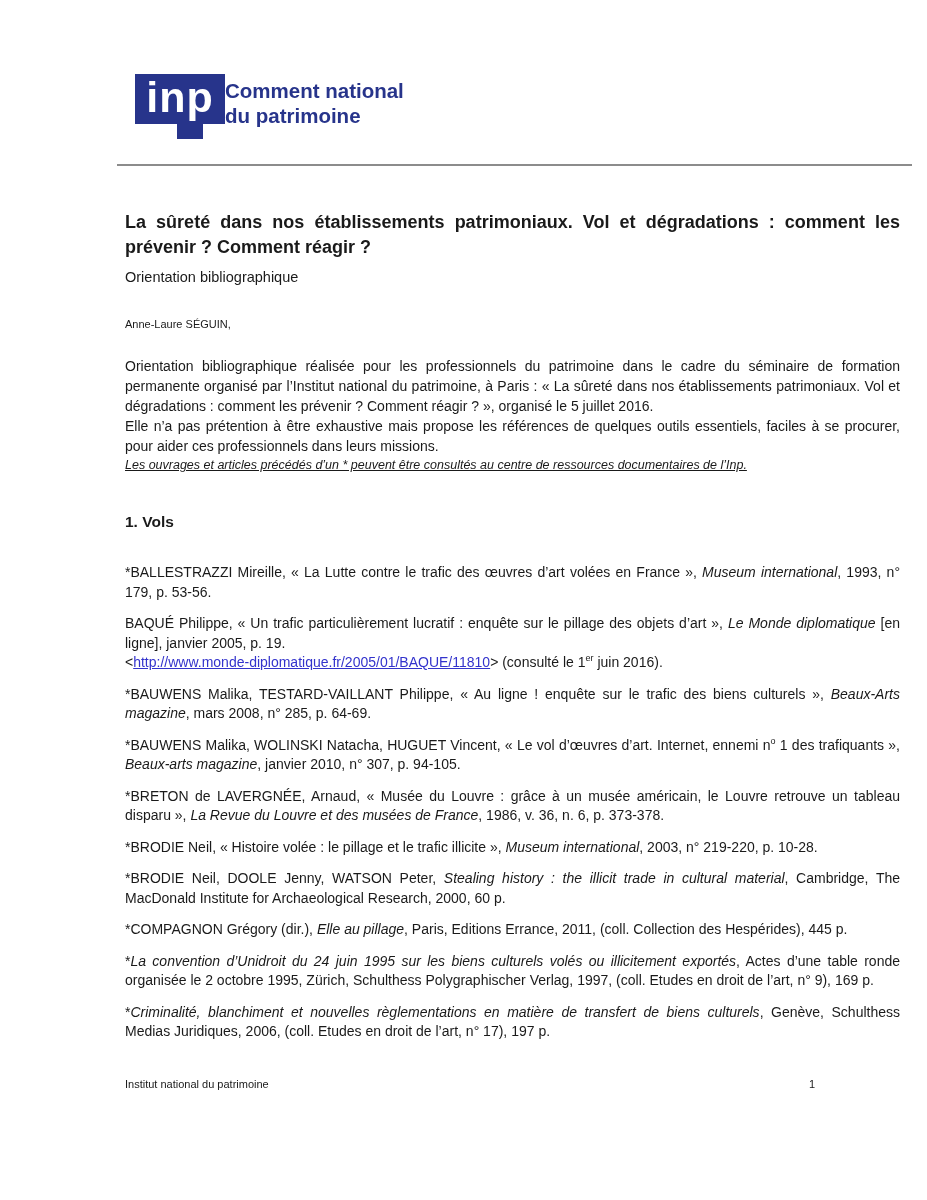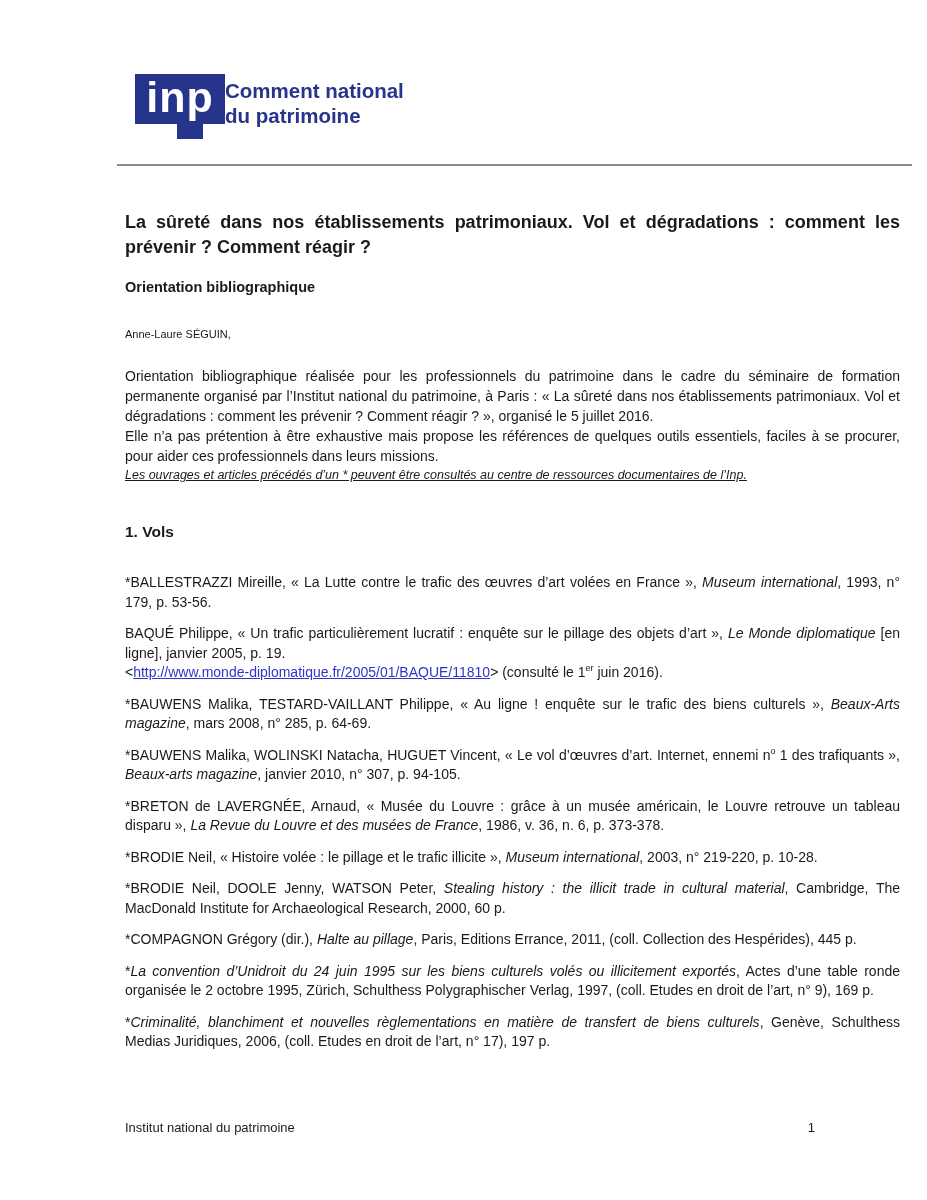--- a/index.html
+++ b/index.html
@@ -54,44 +54,44 @@
   .content{margin:0 27px 0 125px;width:775px;}
   .doc-title{
     margin-top:44px;
     font-size:18px;
     font-weight:bold;
     line-height:25px;
     text-align:justify;
   }
   .doc-subtitle{
     font-size:14.5px;
-    font-weight:bold;
+    font-weight:normal;
     line-height:22px;
-    margin-top:16px;
+    margin-top:6px;
   }
   .author{margin-top:26px;font-size:11px;line-height:20px;}
   .intro{margin-top:22px;font-size:14px;line-height:20px;text-align:justify;}
   .intro p{margin:0;}
   .note{font-style:italic;font-size:12.5px;line-height:18px;text-decoration:underline;}
   .section-heading{margin-top:38px;font-size:15.5px;font-weight:bold;line-height:20px;}
   .bib{margin-top:31px;}
   .entry{
     margin:0 0 12px 0;
     font-size:14px;
     line-height:19.5px;
     text-align:justify;
   }
   .entry sup{font-size:9px;line-height:0;}
   a.url{color:var(--link);text-decoration:underline;cursor:pointer;}
   
   .footer{
     position:absolute;
-    left:125px;right:27px;top:1120px;
+    left:125px;right:27px;top:1076px;
     display:flex;justify-content:space-between;
-    font-size:13px;line-height:16px;
+    font-size:11px;line-height:16px;
   }
   .footer .pagenum{margin-right:85px;}
 </style>
 </head>
 <body>
 
 <div class="header">
   <div class="logo">
     <div class="logo-box">
       <span>inp</span>
@@ -124,21 +124,21 @@
   <div class="section-heading">1. Vols</div>
 
   <div class="bib">
       <p class="entry"><span>*BALLESTRAZZI Mireille, « La Lutte contre le trafic des œuvres d’art volées en France », </span><span style="font-style: italic;">Museum international</span><span>, 1993, n° 179, p. 53-56.</span></p>
       <p class="entry"><span>BAQUÉ Philippe, « Un trafic particulièrement lucratif : enquête sur le pillage des objets d’art », </span><span style="font-style: italic;">Le Monde diplomatique</span><span> [en ligne], janvier 2005, p. 19.</span><br><span>&lt;</span><a class="url" href="#">http://www.monde-diplomatique.fr/2005/01/BAQUE/11810</a><span>&gt; (consulté le 1</span><sup>er</sup><span> juin 2016).</span></p>
       <p class="entry"><span>*BAUWENS Malika, TESTARD-VAILLANT Philippe, « Au ligne ! enquête sur le trafic des biens culturels », </span><span style="font-style: italic;">Beaux-Arts magazine</span><span>, mars 2008, n° 285, p. 64-69.</span></p>
       <p class="entry"><span>*BAUWENS Malika, WOLINSKI Natacha, HUGUET Vincent, « Le vol d’œuvres d’art. Internet, ennemi n</span><sup>o</sup><span> 1 des trafiquants », </span><span style="font-style: italic;">Beaux-arts magazine</span><span>, janvier 2010, n° 307, p. 94-105.</span></p>
       <p class="entry"><span>*BRETON de LAVERGNÉE, Arnaud,  « Musée du Louvre : grâce à un musée américain, le Louvre retrouve un tableau disparu », </span><span style="font-style: italic;">La Revue du Louvre et des musées de France</span><span>, 1986, v. 36, n. 6, p. 373-378.</span></p>
       <p class="entry"><span>*BRODIE Neil, « Histoire volée : le pillage et le trafic illicite », </span><span style="font-style: italic;">Museum international</span><span>, 2003, n° 219-220, p. 10-28.</span></p>
       <p class="entry"><span>*BRODIE Neil, DOOLE Jenny, WATSON Peter, </span><span style="font-style: italic;">Stealing history : the illicit trade in cultural material</span><span>, Cambridge, The MacDonald Institute for Archaeological Research, 2000, 60 p.</span></p>
-      <p class="entry"><span>*COMPAGNON Grégory (dir.), </span><span style="font-style: italic;">Halte au pillage</span><span>, Paris, Editions Errance, 2011, (coll. Collection des Hespérides), 445 p.</span></p>
+      <p class="entry"><span>*COMPAGNON Grégory (dir.), </span><span style="font-style: italic;">Elle au pillage</span><span>, Paris, Editions Errance, 2011, (coll. Collection des Hespérides), 445 p.</span></p>
       <p class="entry"><span>*</span><span style="font-style: italic;">La convention d’Unidroit du 24 juin 1995 sur les biens culturels volés ou illicitement exportés</span><span>, Actes d’une table ronde organisée le 2 octobre 1995, Zürich, Schulthess Polygraphischer Verlag, 1997, (coll. Etudes en droit de l’art, n° 9), 169 p.</span></p>
       <p class="entry"><span>*</span><span style="font-style: italic;">Criminalité, blanchiment et nouvelles règlementations en matière de transfert de biens culturels</span><span>, Genève, Schulthess Medias Juridiques, 2006, (coll. Etudes en droit de l’art, n° 17), 197 p.</span></p>
     </div>
 </div>
 
 <div class="footer">
   <span>Institut national du patrimoine</span>
   <span class="pagenum">1</span>
 </div>
 

